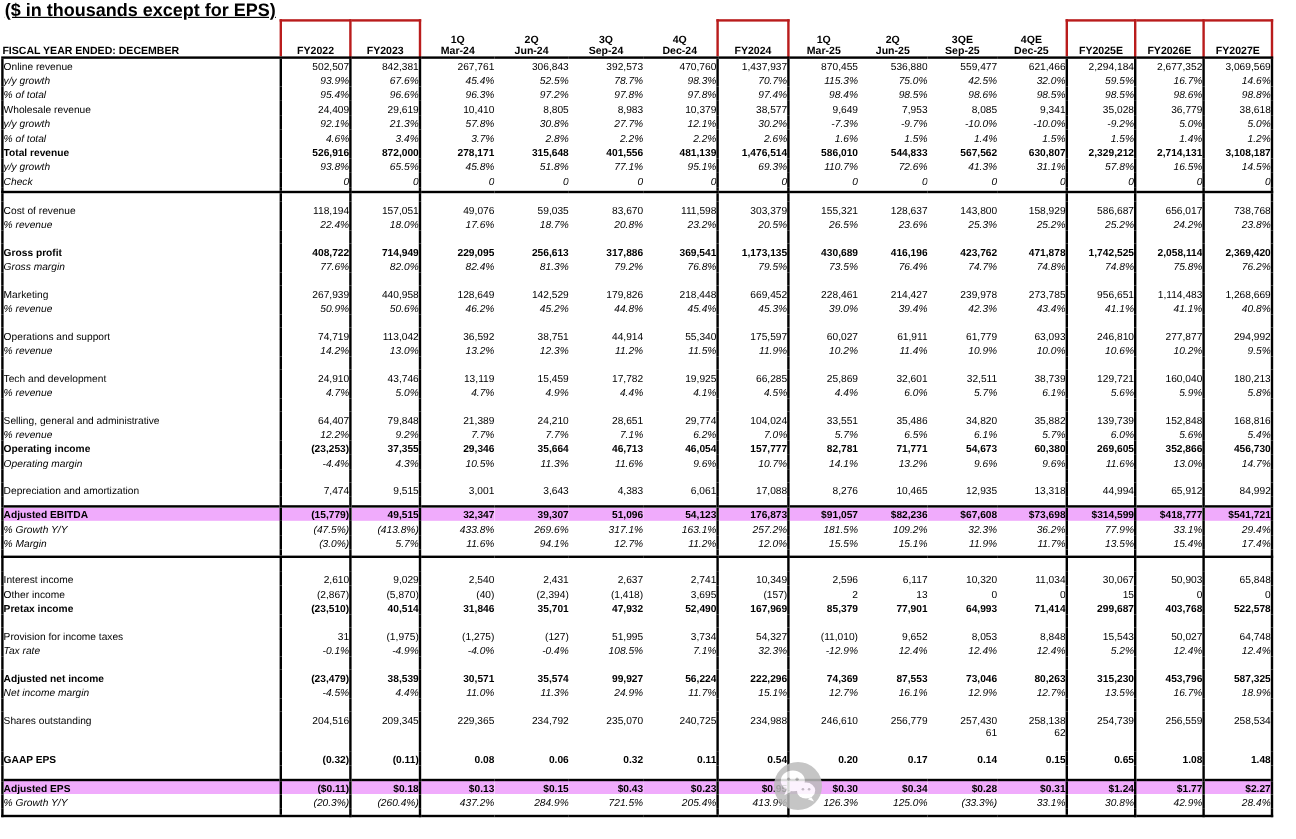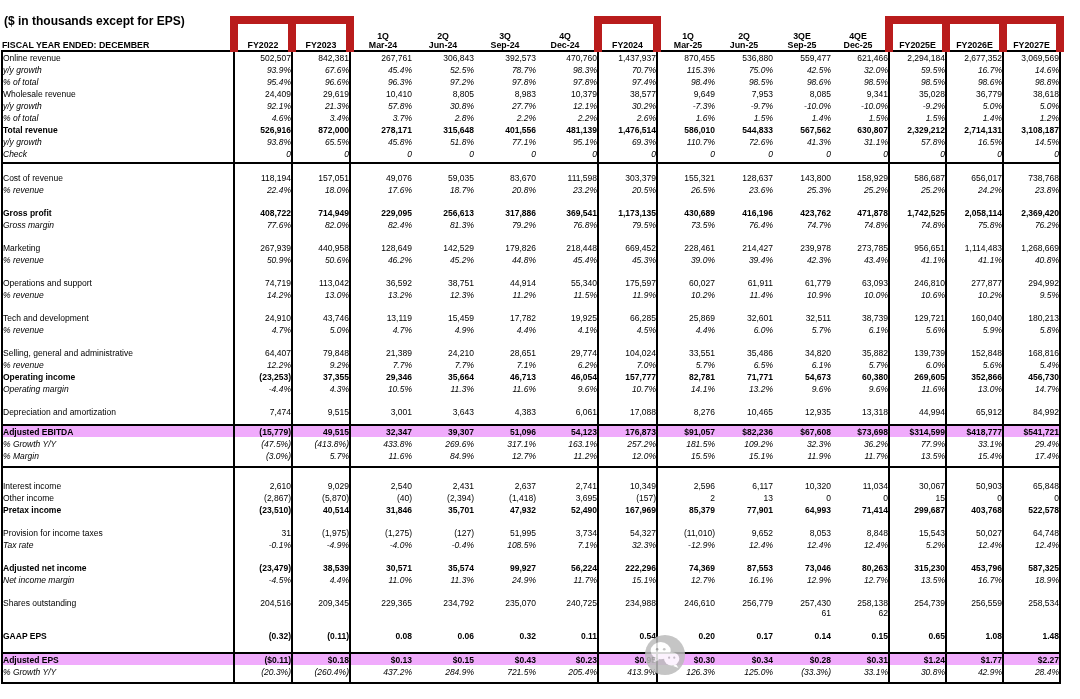--- a/index.html
+++ b/index.html
@@ -2,37 +2,37 @@
 <html><head>
 <meta charset="utf-8">
 <style>
   html,body{margin:0;padding:0;}
   body{
     width:1080px;height:699px;position:relative;overflow:hidden;
     background:#fff;color:#000;
     font-family:"Liberation Sans","DejaVu Sans",sans-serif;
   }
   .note{
-    position:absolute;top:14px;left:4px;
-    font-size:12px;font-weight:700;white-space:nowrap;
+    position:absolute;top:0;left:4px;
+    font-size:15px;font-weight:700;white-space:nowrap;text-decoration:underline;
   }
   table#fin-table{
     position:absolute;top:16px;left:1px;width:1058px;
     border-collapse:collapse;table-layout:fixed;
   }
   #fin-table th,#fin-table td{
     padding:0;margin:0;white-space:nowrap;overflow:hidden;
     font-size:8.5px;line-height:1.05;vertical-align:bottom;
   }
   
   #fin-table thead tr{height:31px;}
   #fin-table thead th{border-bottom:2px solid #000;font-weight:700;font-size:8.8px;}
   th.lblh{text-align:left;padding-left:3px;padding-bottom:3px;font-size:9.3px;}
   th.colh{text-align:center;padding-bottom:2px;}
-  th.colh.fy{border:8px solid #b91c1c;vertical-align:middle;padding-bottom:0;}
+  th.colh.fy{border:2px solid #b91c1c;vertical-align:middle;padding-bottom:0;}
   
   #fin-table tbody tr{height:12px;margin-top:20px;}
   td.lbl{text-align:left;padding-left:3px;border-left:2px solid #000;}
   td.val{text-align:right;padding-right:5px;}
   .fy{border-left:2px solid #000;border-right:2px solid #000;}
   tr.sub td{font-style:italic;}
   tr.bold td{font-weight:700;}
   tr.hl td{background:#f0abfc;}
   tr.r-top td{border-top:2px solid #000;}
   tr.r-bottom td{border-bottom:2px solid #000;}
@@ -707,21 +707,21 @@
         <td class="val q">36.2%</td>
         <td class="val fy">77.9%</td>
         <td class="val fy">33.1%</td>
         <td class="val fy">29.4%</td>
       </tr>
       <tr class="sub">
         <td class="lbl ind2">% Margin</td>
         <td class="val fy">(3.0%)</td>
         <td class="val fy">5.7%</td>
         <td class="val q">11.6%</td>
-        <td class="val q">84.9%</td>
+        <td class="val q">94.1%</td>
         <td class="val q">12.7%</td>
         <td class="val q">11.2%</td>
         <td class="val fy">12.0%</td>
         <td class="val q">15.5%</td>
         <td class="val q">15.1%</td>
         <td class="val q">11.9%</td>
         <td class="val q">11.7%</td>
         <td class="val fy">13.5%</td>
         <td class="val fy">15.4%</td>
         <td class="val fy">17.4%</td>

